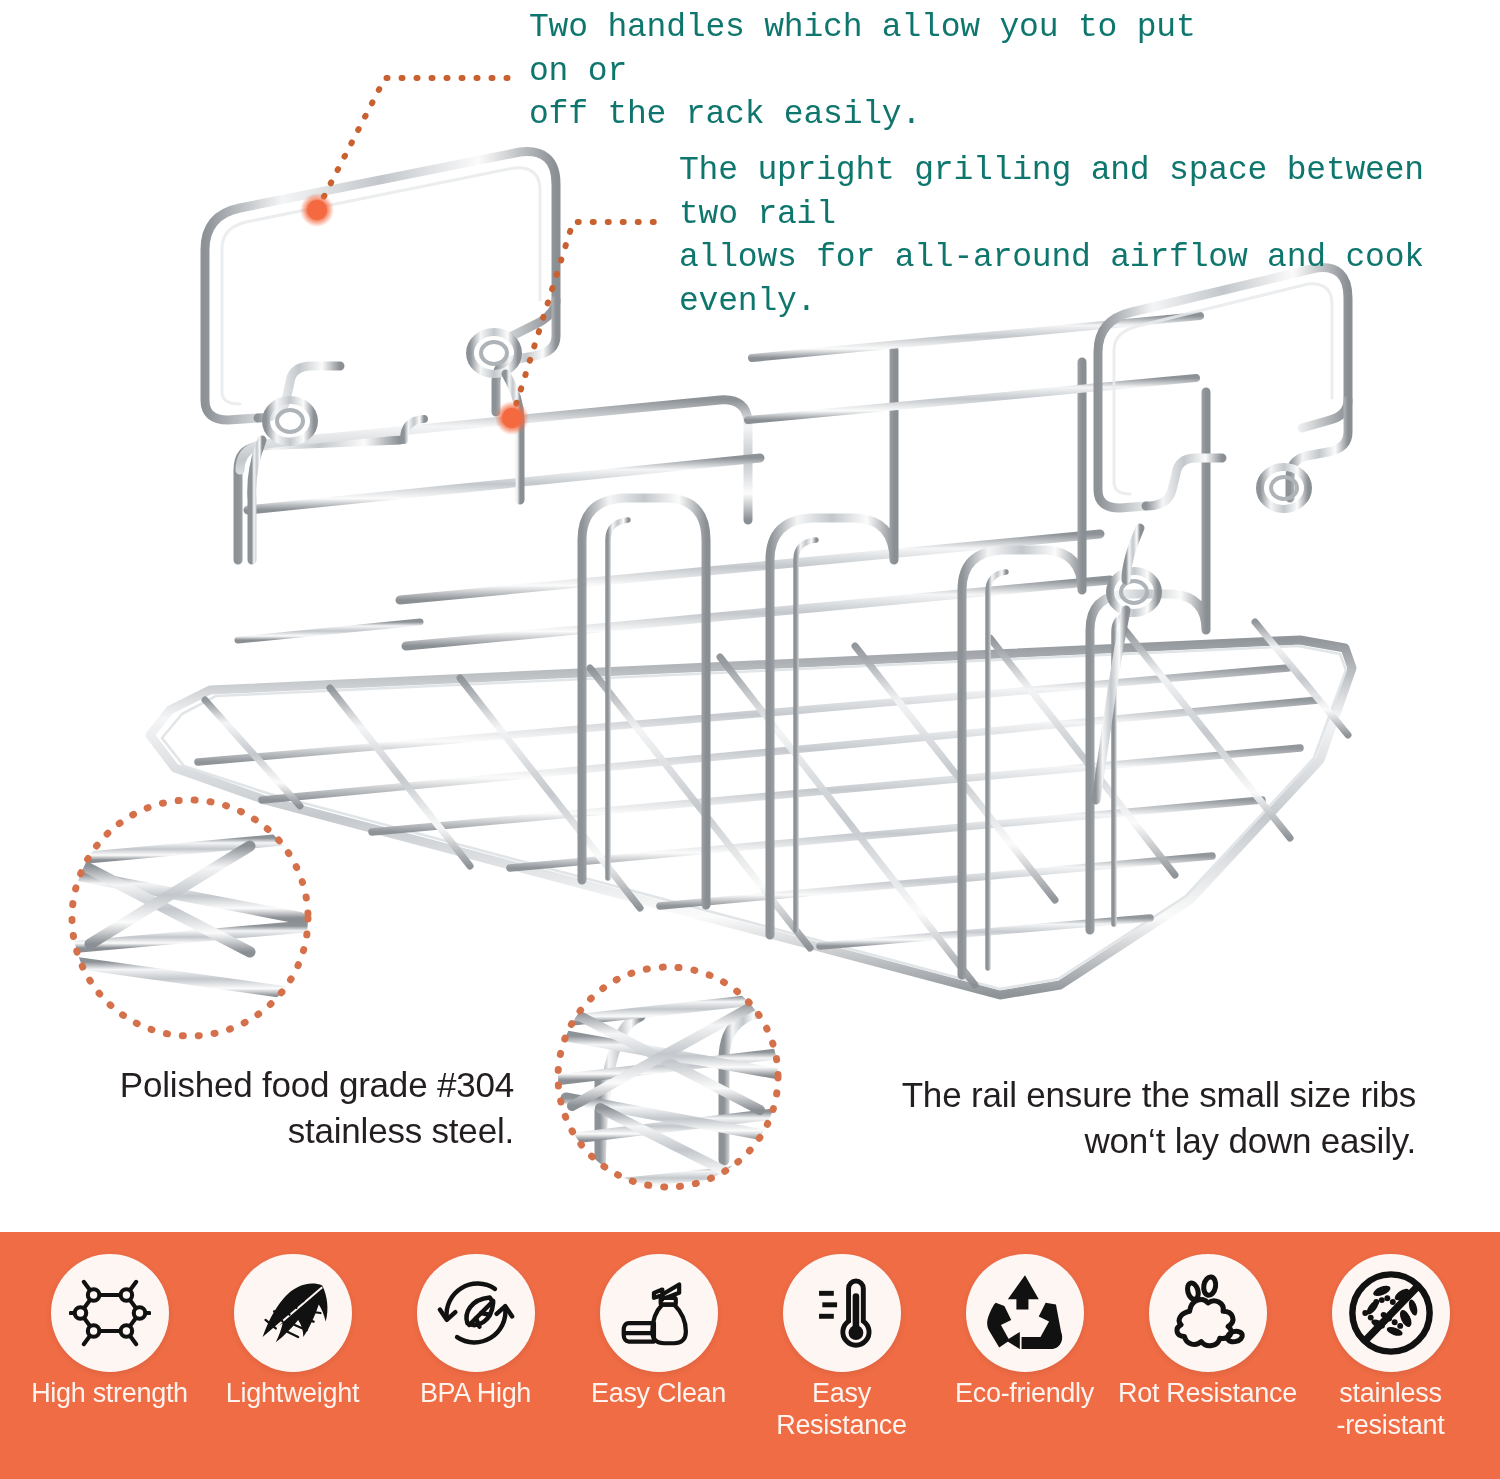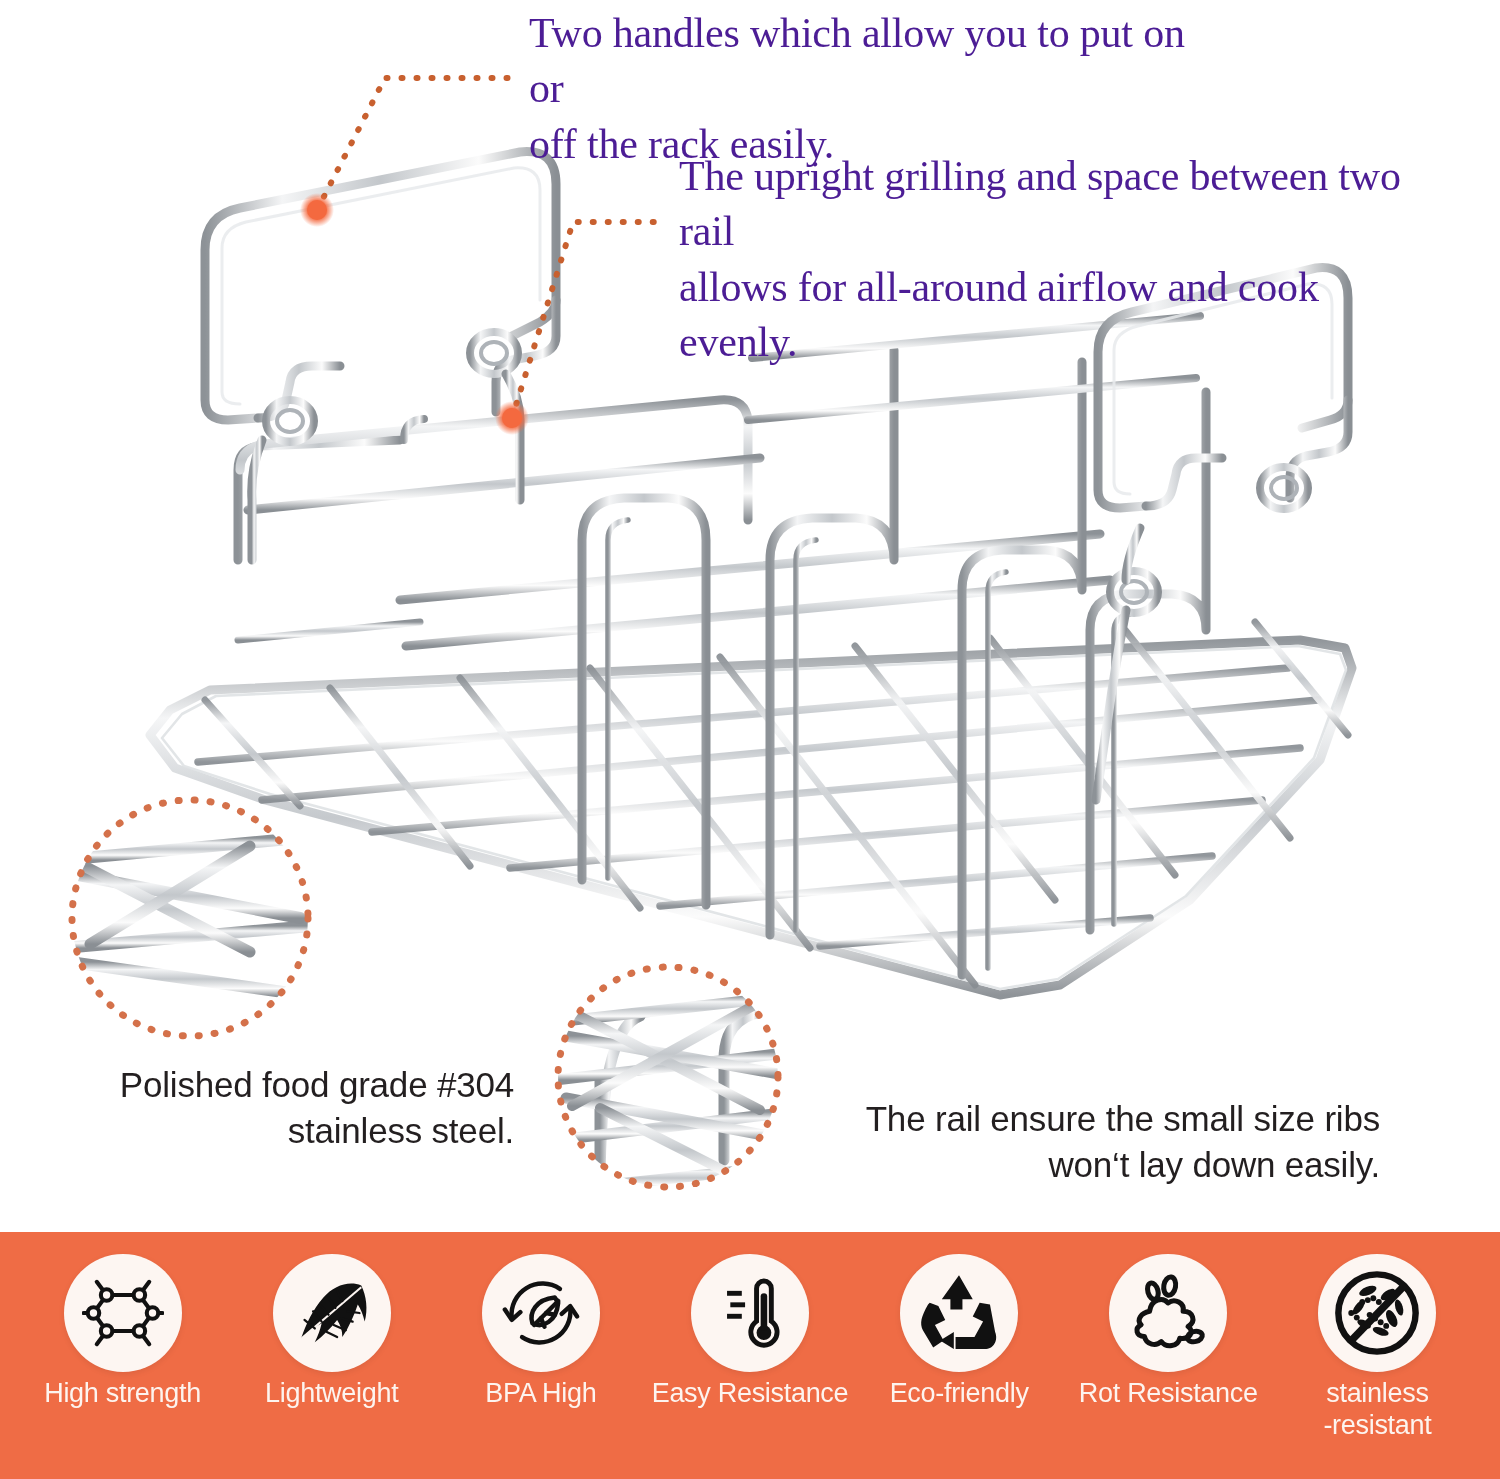--- a/index.html
+++ b/index.html
@@ -25,42 +25,42 @@
     left: 0; top: 0;
     width: 1500px;
     height: 1232px;
     background: #ffffff;
   }
   #product-svg { display: block; width: 1500px; height: 1232px; }
 
   
   .callout-text {
     position: absolute;
-    color: #4c1d95;
-    font-family: Liberation Serif, serif;
-    font-size: 42px;
+    color: #0f766e;
+    font-family: Liberation Mono, monospace;
+    font-size: 33px;
     line-height: 1.32;
     letter-spacing: -0.2px;
     white-space: pre-line;
   }
   #callout-handles   { left: 529px; top: 6px;   width: 700px; }
   #callout-airflow   { left: 679px; top: 149px; width: 760px; }
 
   .inset-caption {
     position: absolute;
     color: #231f20;
     font-family: "Liberation Sans", sans-serif;
     font-size: 35px;
     line-height: 1.32;
     letter-spacing: -0.2px;
     white-space: pre-line;
     text-align: right;
   }
   #caption-steel { left: 44px;  top: 1062px; width: 470px; }
-  #caption-rail  { left: 810px; top: 1072px; width: 570px; margin-top: 24px; }
+  #caption-rail  { left: 846px; top: 1072px; width: 570px; }
 
   
   #feature-bar {
     position: absolute;
     left: 0;
     top: 1232px;
     width: 1500px;
     height: 247px;
     background: #ef6c45;
     display: flex;
@@ -388,20 +388,36 @@
             <path d="M66,32 C44,34 36,50 40,62 C52,68 68,60 70,38 Z"></path>
             <path d="M42,64 L70,36"></path>
             <path d="M56,50 L66,52"></path>
               <path d="M50,56 L54,66"></path>
           </g>
         </svg>
       </div>
       <div class="feature-label">BPA High</div>
     </div>
 
+    <div class="feature">
+      <div class="feature-circle">
+        <svg width="84" height="84" viewBox="0 0 100 100">
+          <g stroke="#111" stroke-width="5" fill="none" stroke-linejoin="round" stroke-linecap="round">
+            <path d="M54,34 L54,28 L74,16 L74,26 L58,32"></path>
+            <path d="M50,30 L54,30 L54,22 L44,26 L44,32 Z"></path>
+            <rect x="52" y="32" width="18" height="8" rx="2"></rect>
+            <path d="M54,40 C44,50 42,62 42,72 C42,82 48,86 56,86 L68,86
+                     C76,86 82,82 82,72 C82,62 78,50 68,40 Z"></path>
+            <path d="M14,62 L44,62 L44,84 L14,84 C10,84 8,80 8,76 L8,70 C8,66 10,62 14,62 Z"></path>
+            <path d="M10,74 L42,74"></path>
+          </g>
+        </svg>
+      </div>
+      <div class="feature-label">Easy Clean</div>
+    </div>
 
     <div class="feature">
       <div class="feature-circle">
         <svg width="82" height="82" viewBox="0 0 100 100">
           <g stroke="#111" stroke-width="6" fill="none" stroke-linecap="round">
             <path d="M58,60 L58,20 A9,9 0 0 1 76,20 L76,60 A16,16 0 1 1 58,60 Z"></path>
           </g>
           <circle cx="67" cy="74" r="9" fill="#111"></circle>
           <rect x="63" y="26" width="8" height="46" rx="4" fill="#111"></rect>
           <g stroke="#111" stroke-width="6" stroke-linecap="butt">

